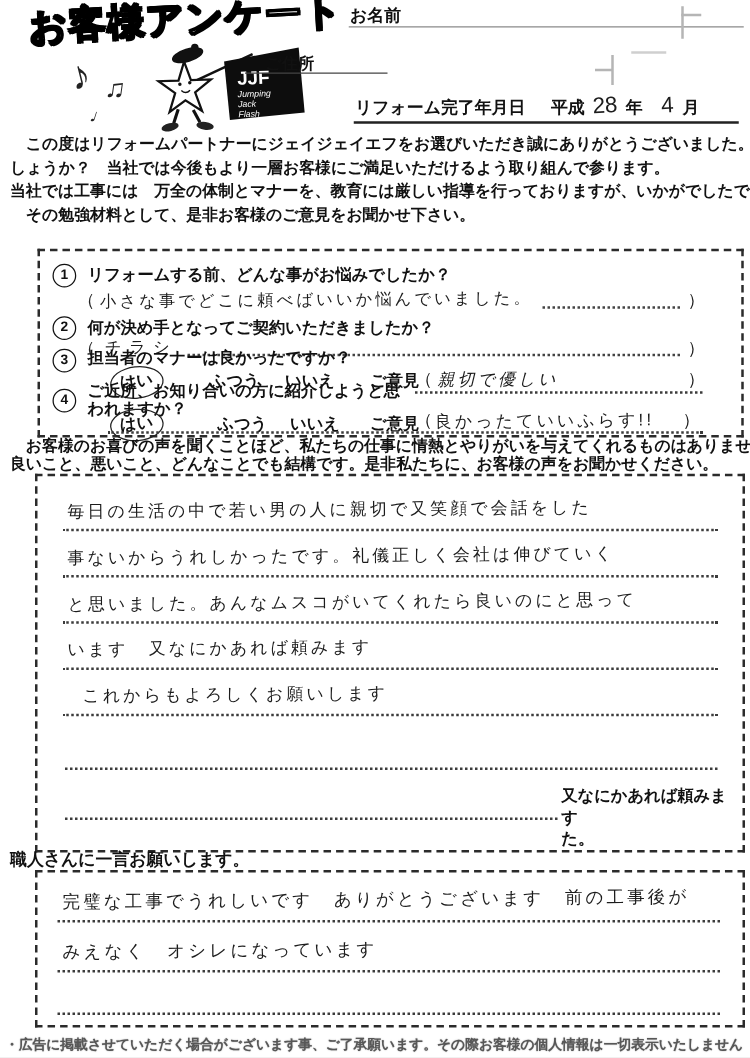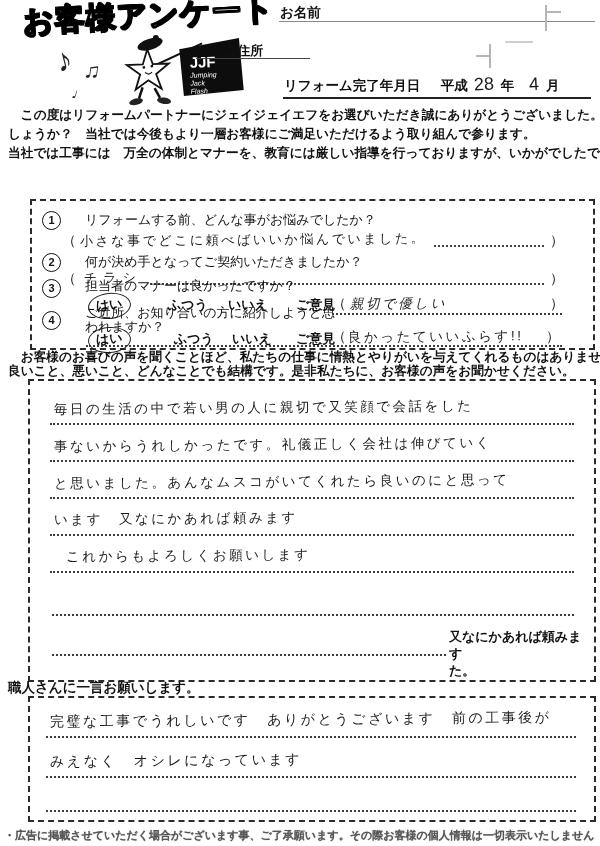--- a/index.html
+++ b/index.html
@@ -25,21 +25,21 @@
   .uline-light{position:absolute;border-bottom:1px solid #8a8a8a;}
   .mark{position:absolute;}
 
   .intro-line{font-size:12.7px;font-weight:700;line-height:19px;white-space:nowrap;}
 
   .dashbox{position:absolute;border:2px dashed #2b2b2b;background:transparent;}
   .dotline{position:absolute;border-bottom:2px dotted #3c3c3c;height:0;}
 
   .qnum{position:absolute;width:17px;height:17px;border:1.5px solid #111;border-radius:50%;
     text-align:center;font-size:11px;line-height:16px;font-weight:700;}
-  .qtext{position:absolute;font-size:13px;font-weight:400;white-space:nowrap;margin-left:15px;}
+  .qtext{position:absolute;font-size:13px;font-weight:700;white-space:nowrap;}
   .ansrow{position:absolute;display:flex;align-items:flex-end;font-size:13px;}
   .paren{font-size:14px;font-weight:400;color:#222;}
   .dotfill{flex:1 1 auto;border-bottom:2px dotted #444;margin:0 6px 3px 6px;min-width:20px;}
   .opt{position:absolute;font-size:13px;font-weight:700;white-space:nowrap;}
   .circ{display:inline-block;border:1.6px solid #222;border-radius:50%;padding:2px 7px 4px 7px;
     transform:rotate(-6deg);font-weight:700;}
 
   .voice-intro{position:absolute;font-size:12.7px;font-weight:700;white-space:nowrap;}
   .vhw{position:absolute;font-size:13.5px;white-space:nowrap;}
   .thanks{position:absolute;font-size:13px;font-weight:700;line-height:17px;}
@@ -72,21 +72,21 @@
     <circle cx="39" cy="7" r="3" fill="#111"></circle>
     <circle cx="26" cy="36" r="1.4" fill="#111"></circle>
     <circle cx="34" cy="35" r="1.4" fill="#111"></circle>
     <path d="M27 41 Q30.5 44.5 34 41" fill="none" stroke="#111" stroke-width="1.2"></path>
     <path d="M24 56 L20 67" stroke="#111" stroke-width="2.5" fill="none"></path>
     <path d="M36 57 L41 67" stroke="#111" stroke-width="2.5" fill="none"></path>
     <ellipse cx="17" cy="70" rx="7" ry="3.2" fill="#222" transform="rotate(-12 17 70)"></ellipse>
     <ellipse cx="45" cy="70" rx="7" ry="3.2" fill="#222" transform="rotate(10 45 70)"></ellipse>
   </svg>
 
-  <div class="abs b" style="left:224px;top:42px;font-size:13px;">ご住所</div>
+  <div class="abs b" style="left:212px;top:42px;font-size:13px;">ご住所</div>
   <div class="uline" style="left:196px;top:58px;width:114px;"></div>
 
   <div class="abs b" style="left:280px;top:4px;font-size:13.5px;">お名前</div>
   <div class="uline-light" style="left:279px;top:21px;width:316px;"></div>
 
   <div class="mark" style="left:545px;top:5px;height:26px;border-left:2px solid #b5b5b5;"></div>
   <div class="mark" style="left:545px;top:11px;width:16px;border-top:2px solid #b5b5b5;"></div>
   <div class="mark" style="left:489px;top:44px;height:24px;border-left:2px solid #b5b5b5;"></div>
   <div class="mark" style="left:476px;top:55px;width:14px;border-top:2px solid #b5b5b5;"></div>
   <div class="mark" style="left:505px;top:41px;width:28px;border-top:2px solid #cfcfcf;"></div>
@@ -98,20 +98,21 @@
     <span class="b" style="font-size:13.5px;">年</span>
     <span class="hwnum" style="margin:0 3px 0 10px;">4</span>
     <span class="b" style="font-size:13.5px;">月</span>
   </div>
   <div class="uline" style="left:283px;top:97px;width:308px;border-bottom-width:2px;border-color:#222;"></div>
 
   <div class="abs" style="left:8px;top:106px;width:590px;">
     <div class="intro-line">　この度はリフォームパートナーにジェイジェイエフをお選びいただき誠にありがとうございました。</div>
     <div class="intro-line">しょうか？　当社では今後もより一層お客様にご満足いただけるよう取り組んで参ります。</div>
     <div class="intro-line">当社では工事には　万全の体制とマナーを、教育には厳しい指導を行っておりますが、いかがでしたで</div>
+    <div class="intro-line">　その勉強材料として、是非お客様のご意見をお聞かせ下さい。</div>
   </div>
 
   <div class="dashbox" style="left:30px;top:199px;width:561px;height:147px;">
 
     <div class="qnum" style="left:10px;top:10px;">1</div>
     <div class="qtext" style="left:38px;top:10px;">リフォームする前、どんな事がお悩みでしたか？</div>
     <div class="ansrow" style="left:30px;top:30px;width:502px;">
       <span class="paren">（</span>
       <span class="hw" style="font-size:13px;margin:0 2px 1px 4px;">小さな事でどこに頼べばいいか悩んでいました。</span>
       <span class="dotfill"></span>

